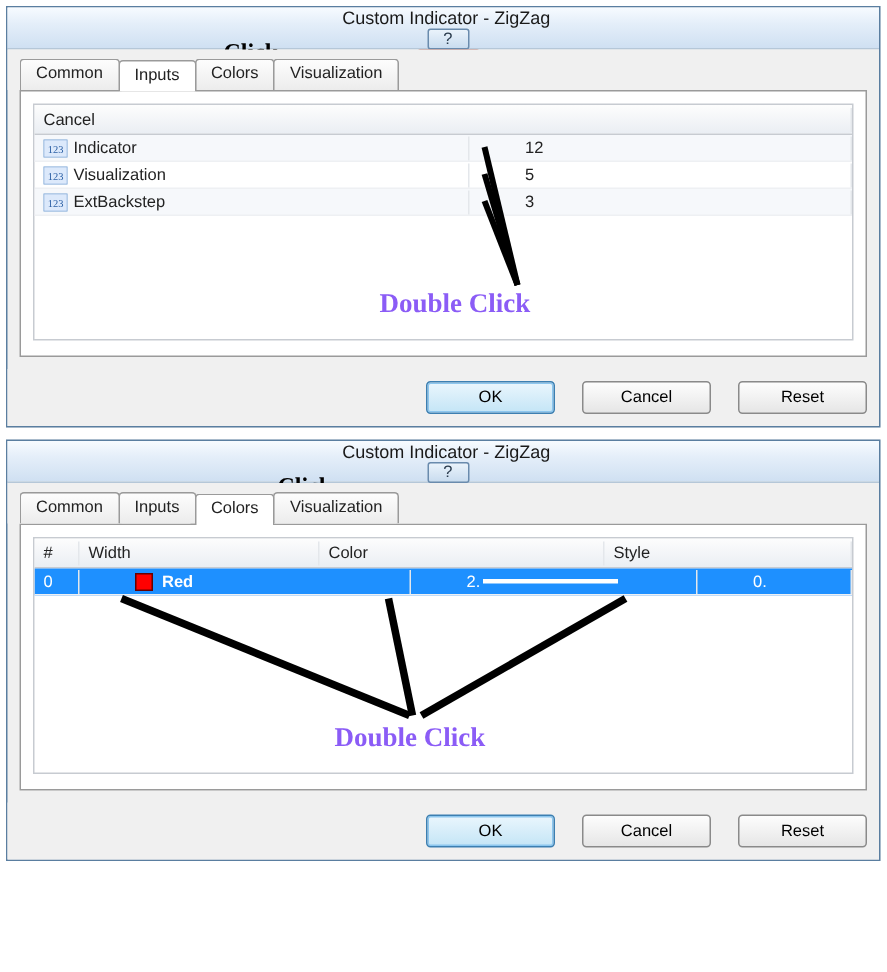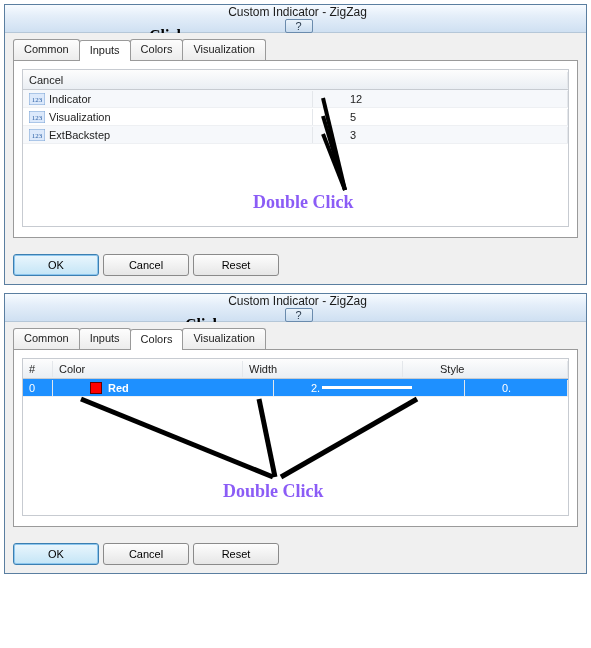--- a/index.html
+++ b/index.html
@@ -113,43 +113,44 @@
     display: inline-block;
     width: 16px; height: 12px;
     margin-right: 4px;
     vertical-align: middle;
   }
   .icon-123 svg { width: 16px; height: 12px; }
   .inputs-grid .cell.var { flex: 0 0 290px; display:flex; align-items:center; }
   .inputs-grid .cell.val { flex: 1; }
   .button-row {
     display: flex;
+    justify-content: flex-end;
     padding: 8px;
-    gap: 4px;
+    gap: 18px;
     background: #f0f0f0;
   }
   .btn {
     width: 86px;
     height: 22px;
     border: 1px solid #8a8a8a;
     background: linear-gradient(to bottom,#fdfdfd,#e6e6e6);
     border-radius: 3px;
     font-size: 11px;
     display:flex; align-items:center; justify-content:center;
   }
   .btn.primary {
     border: 1px solid #3c7fb1;
     box-shadow: 0 0 0 1px #8cc6ee inset;
     background: linear-gradient(to bottom,#eaf6fd,#c4e5f6);
   }
   
   .colors-grid .col-idx { flex: 0 0 30px; }
   .colors-grid .col-color { flex: 0 0 190px; }
   .colors-grid .col-width { flex: 0 0 160px; }
-  .colors-grid .col-style { flex: 1; margin-left: 31px; }
+  .colors-grid .col-style { flex: 1; }
   .colors-grid .row-sel {
     background: #1e90ff !important;
     color: #fff;
   }
   .swatch {
     display:inline-block;
     width:12px; height:12px;
     border:1px solid #600;
     margin-right:6px;
     vertical-align:middle;
@@ -277,22 +278,22 @@
     <div class="tab">Common</div>
     <div class="tab">Inputs</div>
     <div class="tab active">Colors</div>
     <div class="tab">Visualization</div>
   </div>
 
   <div class="tab-frame colors-grid">
     <div style="margin:8px; border:1px solid #c7cbd1; height:158px; overflow:hidden; position:relative;">
       <div class="grid-header">
         <div class="col col-idx">#</div>
+        <div class="col col-width">Width</div>
         <div class="col col-color">Color</div>
-        <div class="col col-width">Width</div>
         <div class="col col-style">Style</div>
       </div>
       <div class="grid-row row-sel">
         <div class="cell" style="flex:0 0 30px;">0</div>
         <div class="cell" style="flex:0 0 190px; display:flex; align-items:center;font-weight:bold;">
           <span class="swatch" style="background:#ff0000;"></span>
           <span>Red</span>
         </div>
         <div class="cell" style="flex:0 0 160px; display:flex; align-items:center;">
           <span>2.</span>

